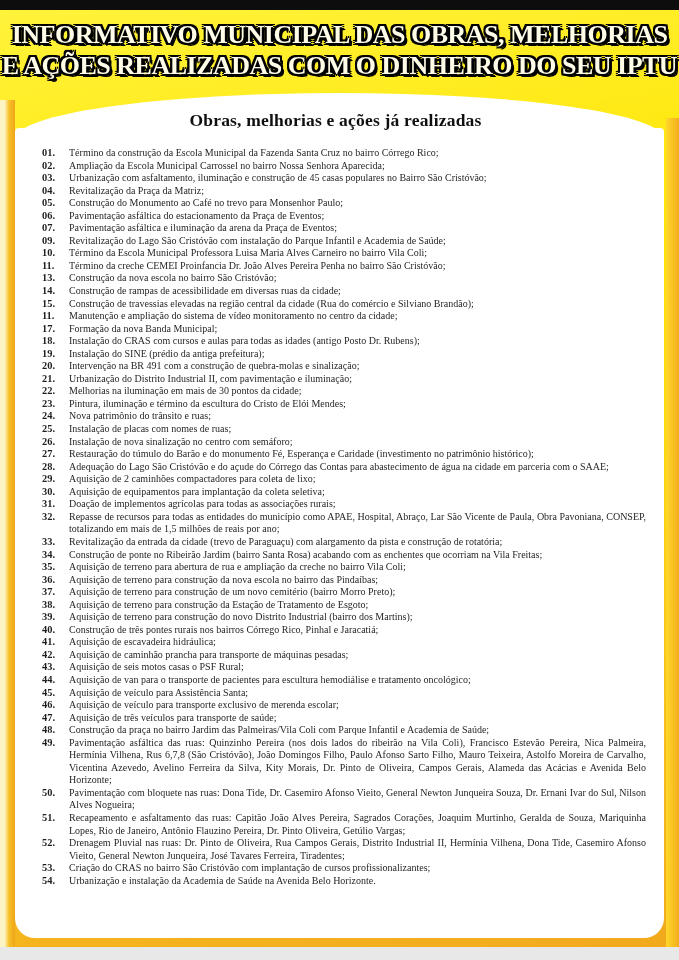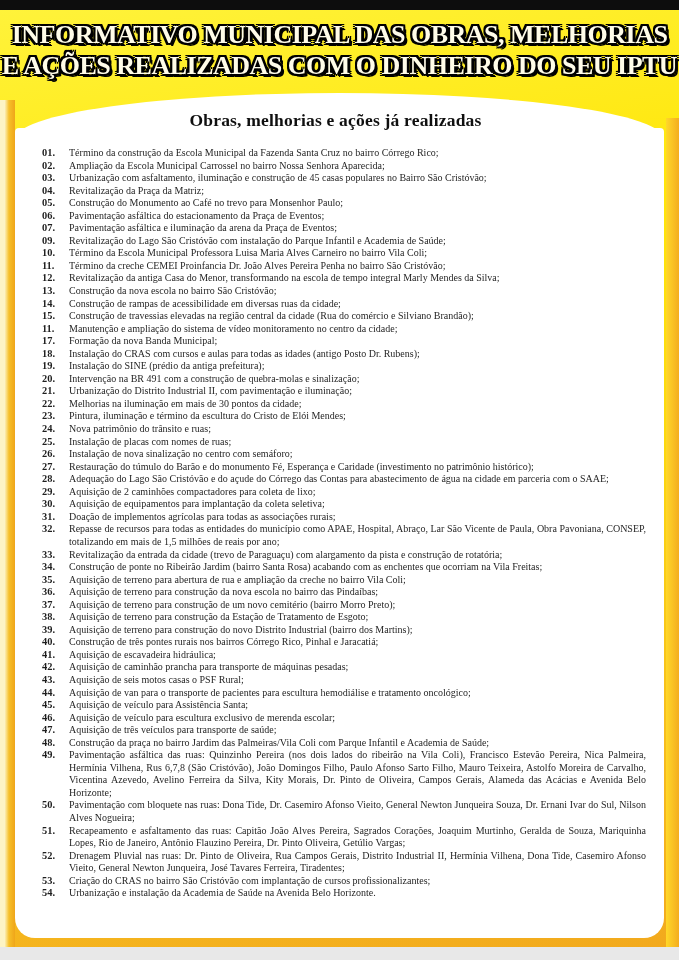--- a/index.html
+++ b/index.html
@@ -98,24 +98,20 @@
       </div>
       <div class="item">
         <span class="num">10.</span>
         <span class="txt">Término da Escola Municipal Professora Luisa Maria Alves Carneiro no bairro Vila Coli;</span>
       </div>
       <div class="item">
         <span class="num">11.</span>
         <span class="txt">Término da creche CEMEI Proinfancia Dr. João Alves Pereira Penha no bairro São Cristóvão;</span>
       </div>
       <div class="item">
-        <span class="num">12.</span>
-        <span class="txt">Revitalização da antiga Casa do Menor, transformando na escola de tempo integral Marly Mendes da Silva;</span>
-      </div>
-      <div class="item">
         <span class="num">13.</span>
         <span class="txt">Construção da nova escola no bairro São Cristóvão;</span>
       </div>
       <div class="item">
         <span class="num">14.</span>
         <span class="txt">Construção de rampas de acessibilidade em diversas ruas da cidade;</span>
       </div>
       <div class="item">
         <span class="num">15.</span>
         <span class="txt">Construção de travessias elevadas na região central da cidade (Rua do comércio e Silviano Brandão);</span>
@@ -235,21 +231,21 @@
       <div class="item">
         <span class="num">44.</span>
         <span class="txt">Aquisição de van para o transporte de pacientes para escultura hemodiálise e tratamento oncológico;</span>
       </div>
       <div class="item">
         <span class="num">45.</span>
         <span class="txt">Aquisição de veículo para Assistência Santa;</span>
       </div>
       <div class="item">
         <span class="num">46.</span>
-        <span class="txt">Aquisição de veículo para escultura exclusivo de merenda escolar;</span>
+        <span class="txt">Aquisição de veículo para transporte exclusivo de merenda escolar;</span>
       </div>
       <div class="item">
         <span class="num">47.</span>
         <span class="txt">Aquisição de três veículos para transporte de saúde;</span>
       </div>
       <div class="item">
         <span class="num">48.</span>
         <span class="txt">Construção da praça no bairro Jardim das Palmeiras/Vila Coli com Parque Infantil e Academia de Saúde;</span>
       </div>
       <div class="item">

